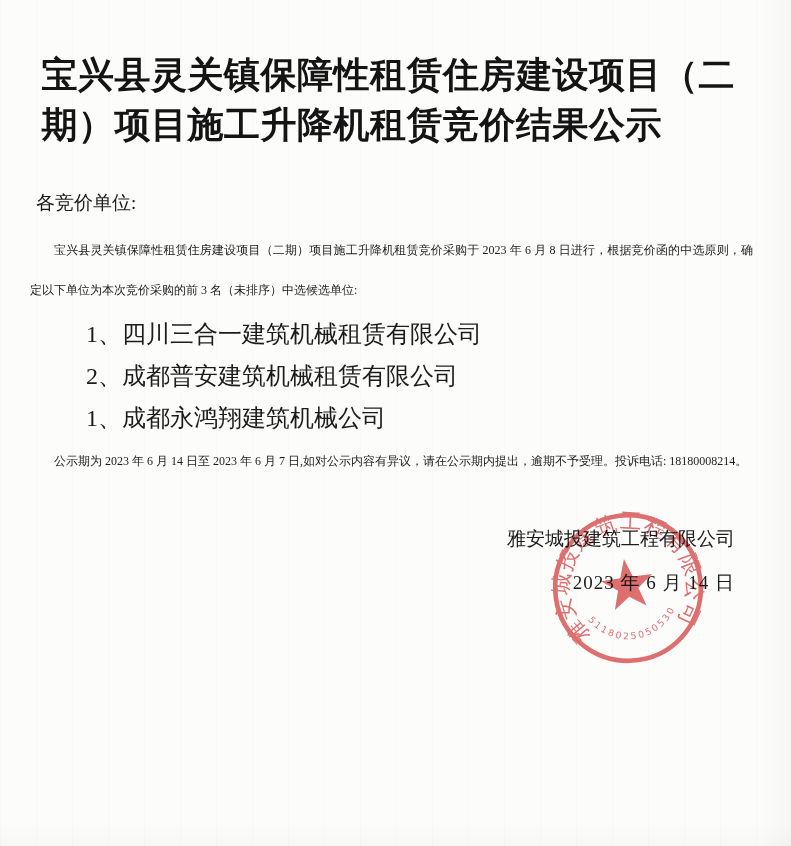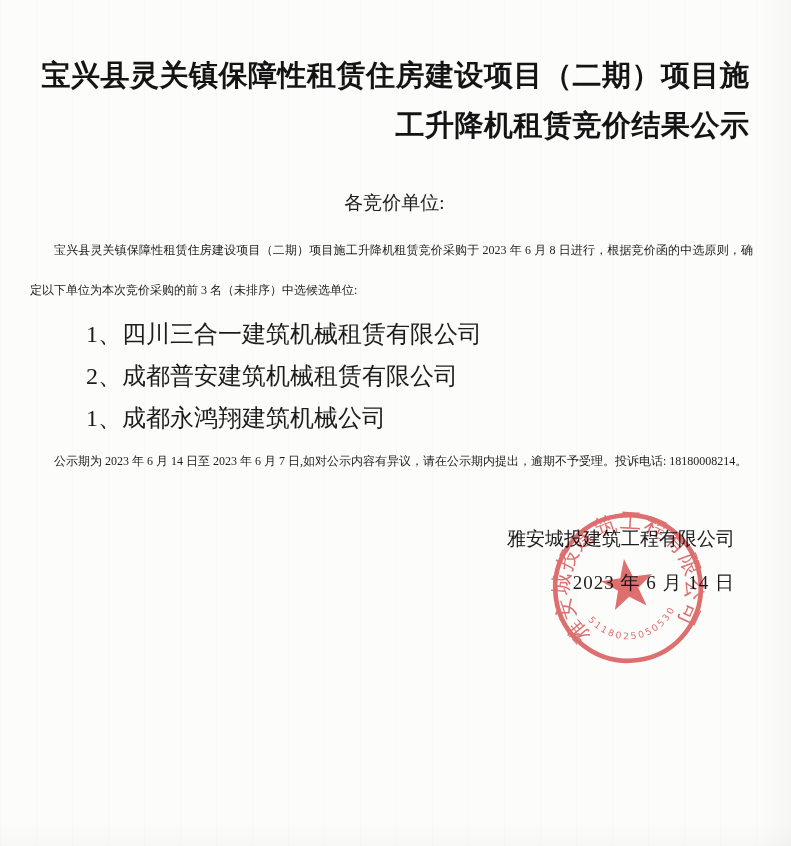--- a/index.html
+++ b/index.html
@@ -17,33 +17,32 @@
     inset: 0;
     background:
       linear-gradient(to right, rgba(0,0,0,0) 96%, rgba(0,0,0,0.025) 100%),
       linear-gradient(to bottom, rgba(0,0,0,0) 97%, rgba(0,0,0,0.02) 100%),
       repeating-linear-gradient(to right, rgba(70,70,80,0.018) 0 1px, rgba(0,0,0,0) 1px 36px),
       #fcfcfb;
   }
   .title {
     margin: 50px auto 0 auto;
     width: 708px;
-    text-align: right;
+    text-align: left;
     font-family: "Liberation Sans", "DejaVu Sans", sans-serif;
     font-weight: bold;
-    font-size: 29px;
+    font-size: 36px;
     line-height: 50px;
     letter-spacing: 0.5px;
     color: #141414;
   }
   .salutation {
     margin: 38px 38px 0 36px;
     font-size: 19px;
     line-height: 30px;
-    text-align: center;
   }
   .para {
     margin: 12px 38px 0 30px;
     font-size: 12px;
     line-height: 40px;
     text-align: justify;
     text-indent: 2em;
   }
   .winner {
     margin: 2px 38px 0 86px;

